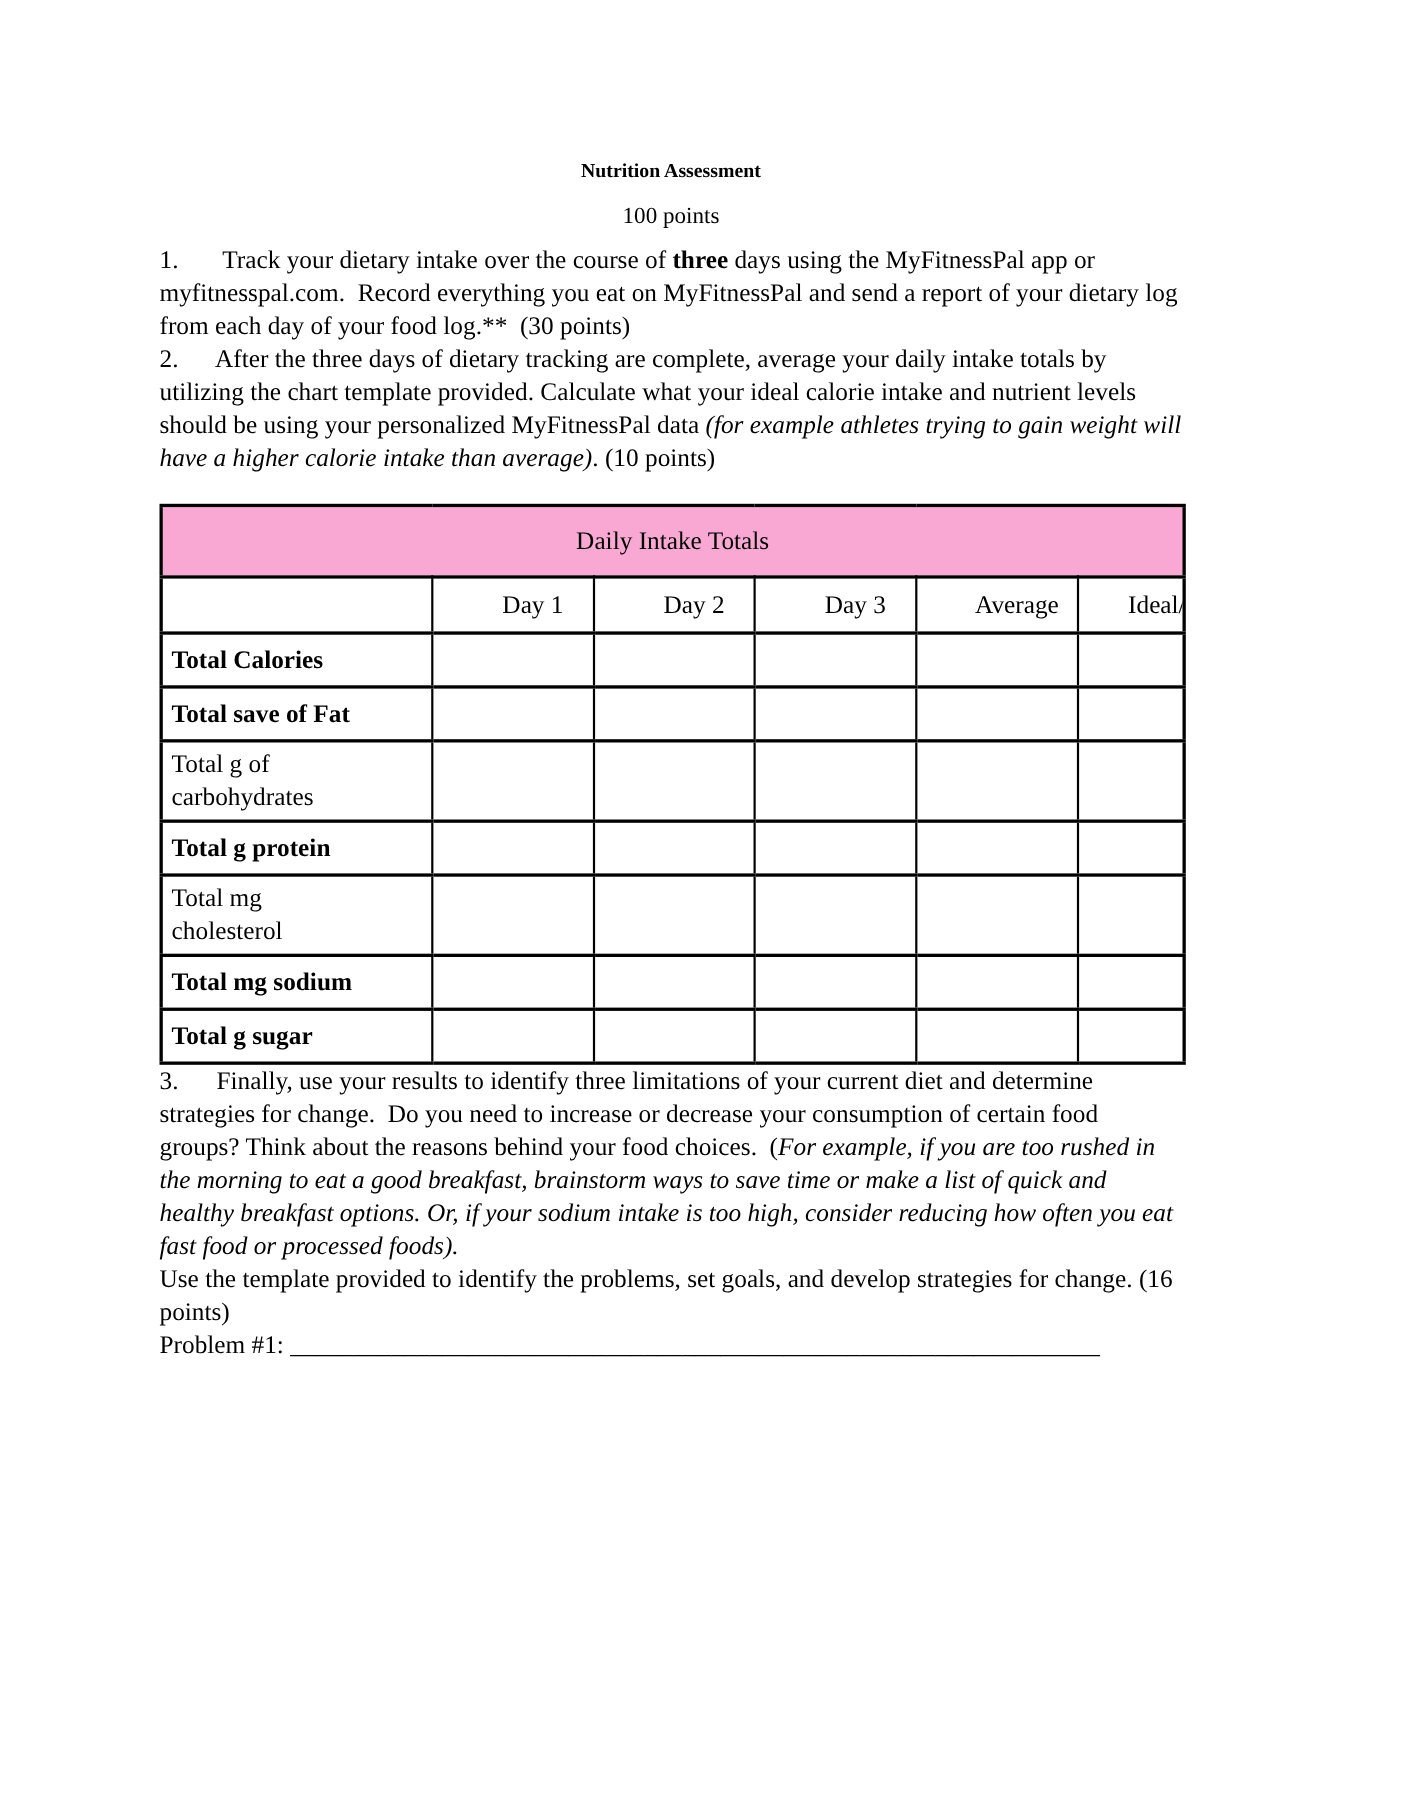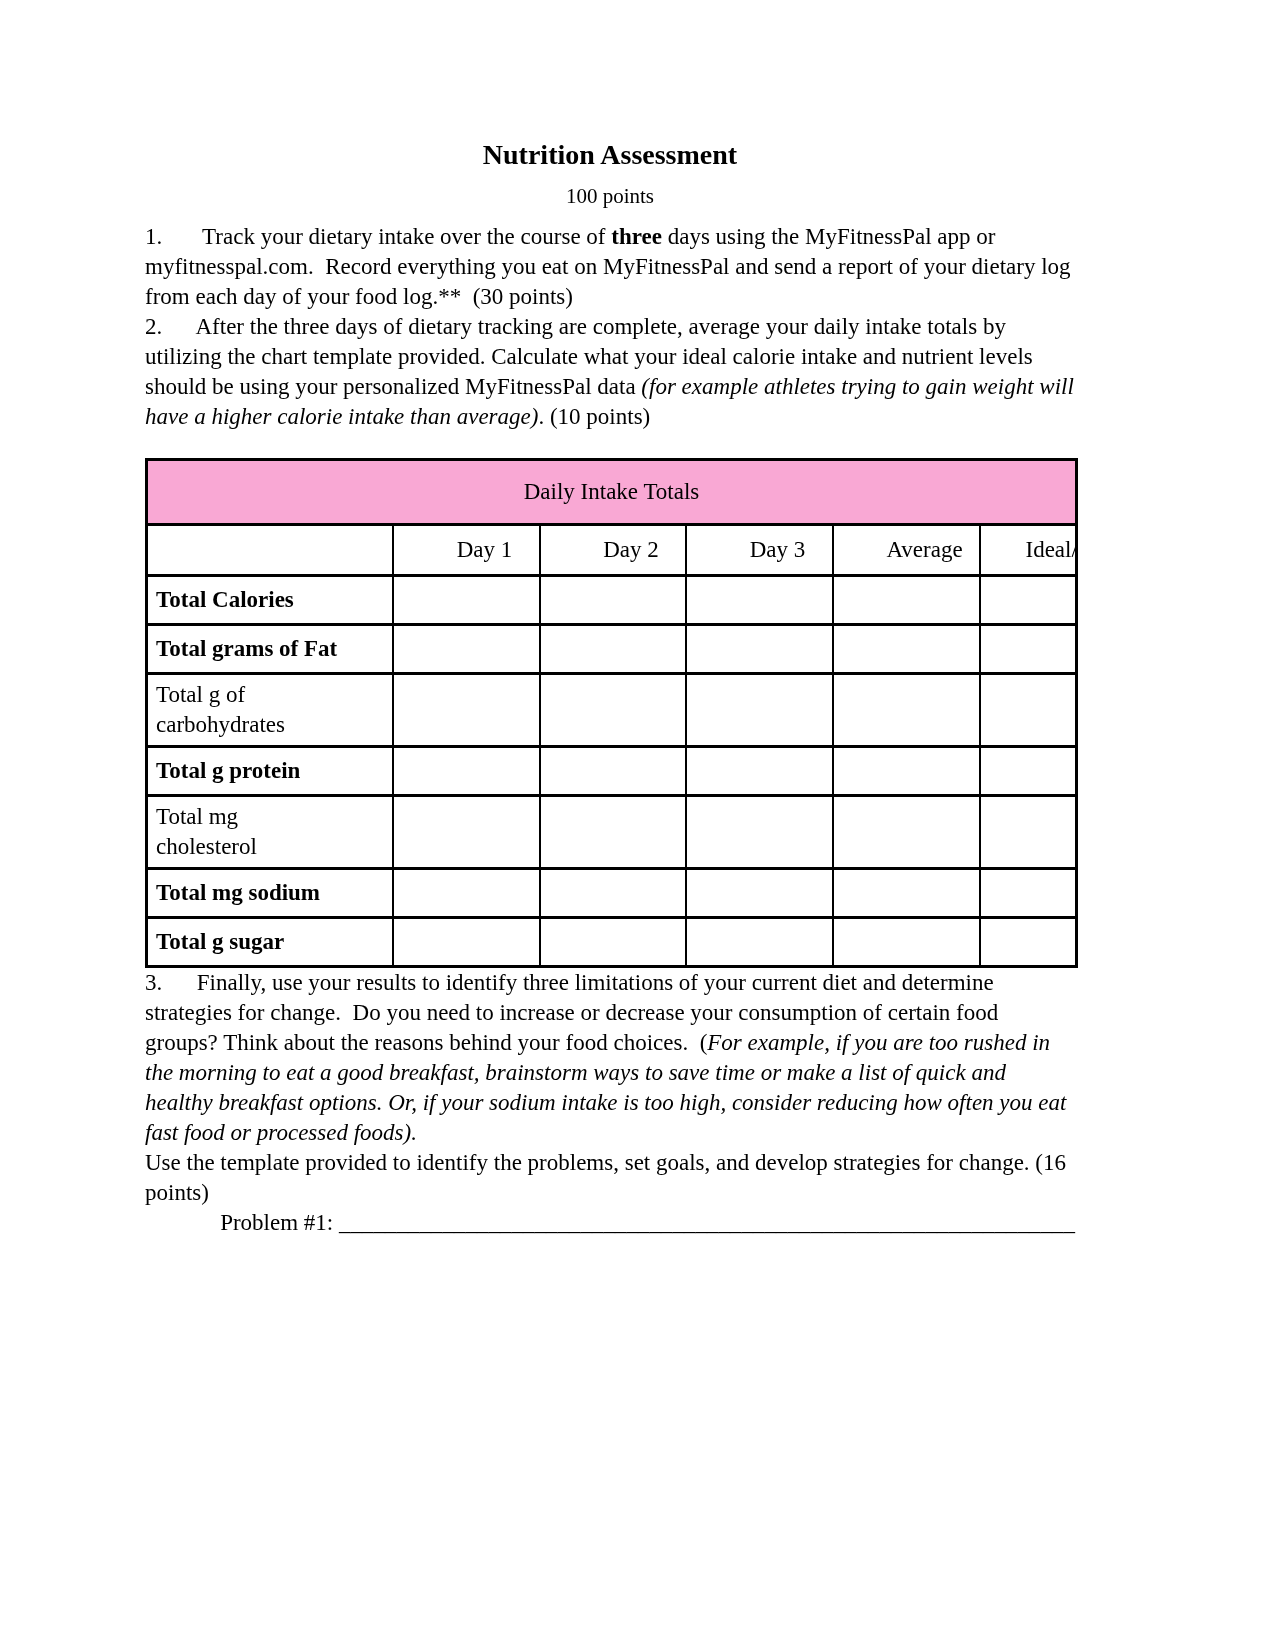--- a/index.html
+++ b/index.html
@@ -16,41 +16,41 @@
   }
   .page {
     box-sizing: border-box;
     width: 1275px;
     height: 1651px;
     padding: 140px 200px 0 145px;
   }
   .doc-title {
     text-align: center;
     font-weight: bold;
-    font-size: 28px;
+    font-size: 18px;
     line-height: 30px;
     margin: 0;
   }
   .doc-subtitle {
     text-align: center;
     font-size: 21px;
     line-height: 30px;
     margin: 11px;
   }
   p.body {
     font-size: 23px;
     line-height: 30px;
     margin: 0;
     white-space: pre-wrap;
   }
   .mt-p1 { margin-top: 32px; }
   .mt-p2 { margin-top: 30px; }
   .mt-p3 { margin-top: 55px; }
   .mt-p4 { margin-top: 22px; }
-  .mt-prob { margin-top: 26px; text-align: right; }
+  .mt-prob { margin-top: 26px; }
   .italic { font-style: italic; }
   .bold { font-weight: bold; }
 
   table.intake {
     border-collapse: collapse;
     table-layout: fixed;
     width: 930px;
     margin-top: 26px;
     border: 3px solid #000;
   }
@@ -113,21 +113,21 @@
     </tr>
     <tr class="row-single">
       <td>Total Calories</td>
       <td></td>
       <td></td>
       <td></td>
       <td></td>
       <td></td>
     </tr>
     <tr class="row-single">
-      <td>Total grams of Fat</td>
+      <td>Total save of Fat</td>
       <td></td>
       <td></td>
       <td></td>
       <td></td>
       <td></td>
     </tr>
     <tr class="row-double">
       <td>Total g of
 carbohydrates</td>
       <td></td>

